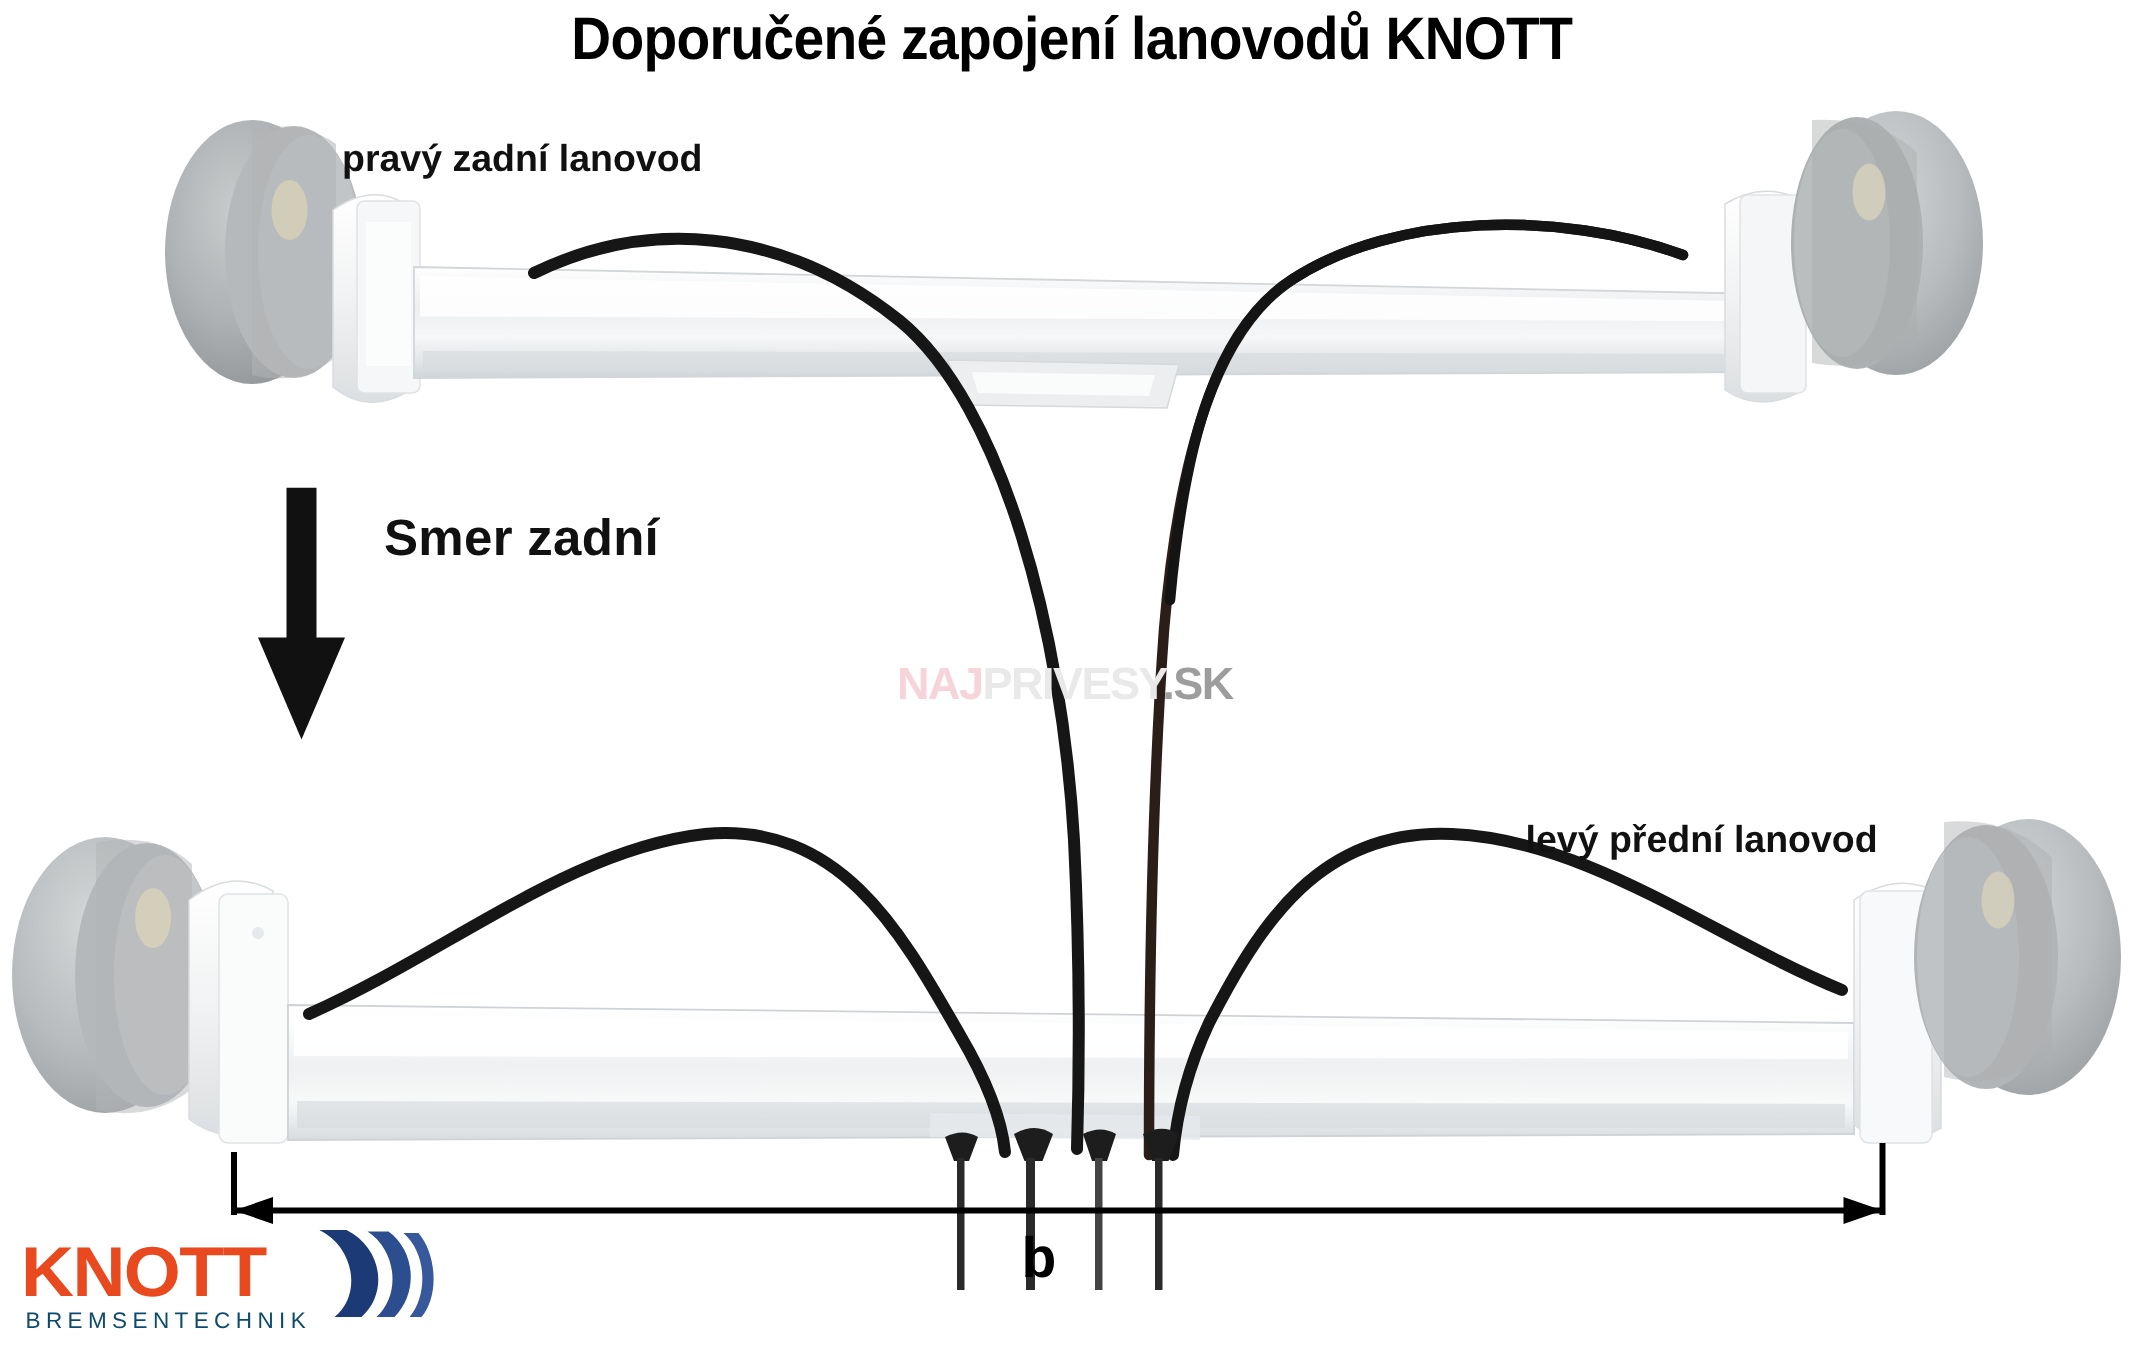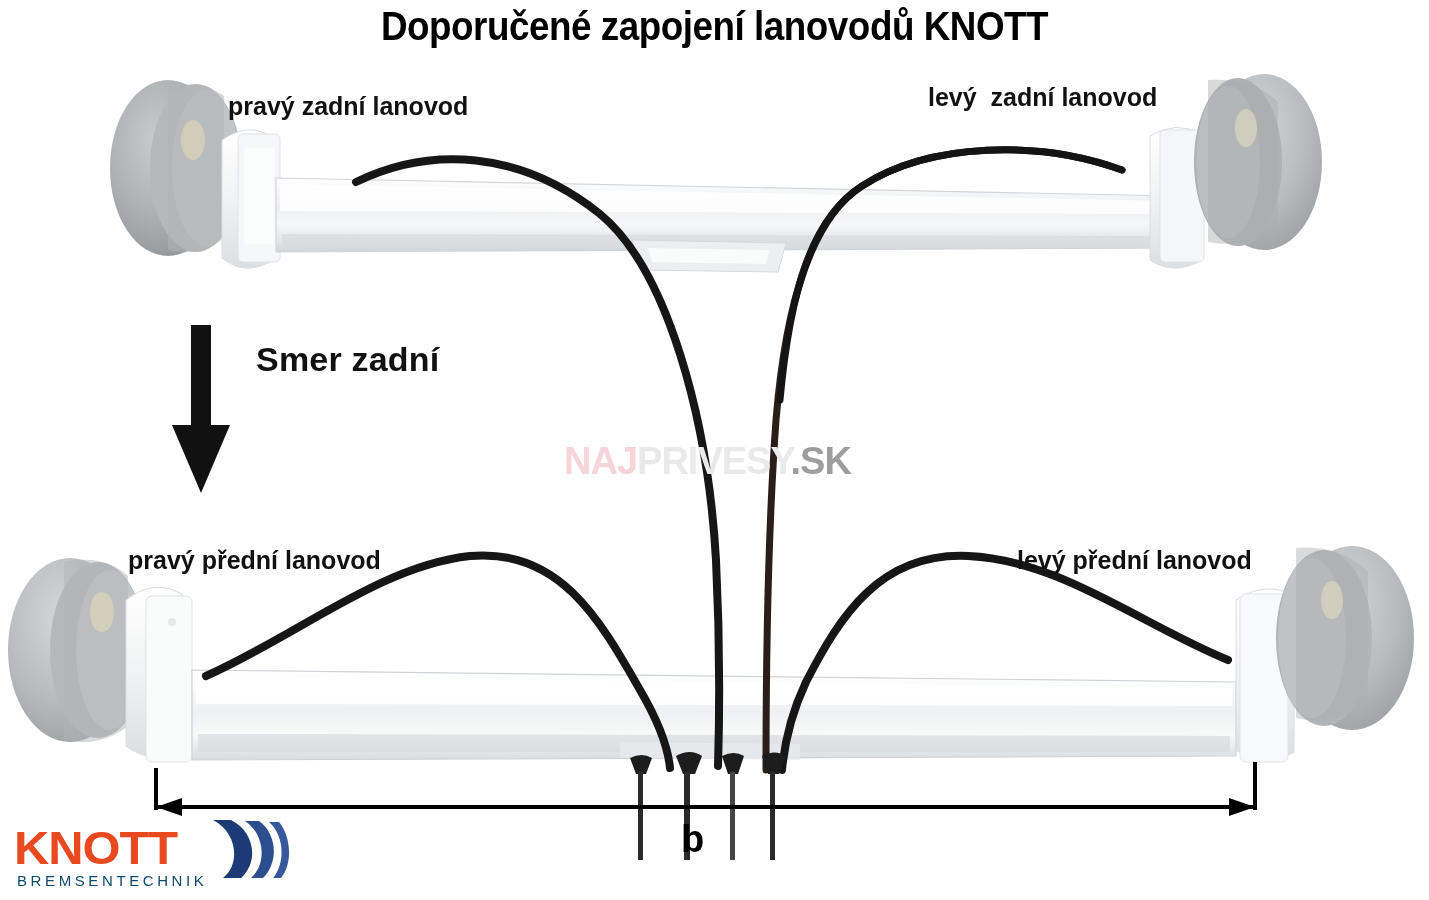--- a/index.html
+++ b/index.html
@@ -26,23 +26,23 @@
   .lbl.direction{left:256px;top:340px;font-size:34px;letter-spacing:.2px;}
 
   
   .dir-arrow{position:absolute;left:168px;top:325px;width:72px;height:170px;}
 
   
   .layer{position:absolute;left:0;top:0;width:1429px;height:900px;}
 
   
   .watermark{
-    position:absolute;left:564px;top:440px;
-    font-family:"Liberation Sans",sans-serif;
-    font-size:38px;font-weight:bold;letter-spacing:-1px;
+    position:absolute;left:598px;top:440px;
+    font-family:"Liberation Sans",sans-serif;
+    font-size:30px;font-weight:bold;letter-spacing:-1px;
     white-space:nowrap;z-index:6;pointer-events:none;
   }
   .wm-naj{color:#f6d4d9;}
   .wm-privesy{color:#e9e9e9;}
   .wm-sk{color:#9d9d9d;}
 
   
   .dim-b{
     position:absolute;left:681px;top:818px;
     font-family:"Liberation Sans",sans-serif;
@@ -216,22 +216,20 @@
       <polygon points="1255,807 1229,798 1229,816" fill="#000"></polygon>
     </g>
   </svg>
 
   <svg class="dir-arrow" viewBox="0 0 72 170" xmlns="http://www.w3.org/2000/svg">
     <rect x="23" y="0" width="20" height="108" fill="#111"></rect>
     <polygon points="4,100 62,100 33,168" fill="#111"></polygon>
   </svg>
 
   <div class="lbl rear-right">pravý zadní lanovod</div>
-  <div class="lbl rear-left">levý  zadní lanovod</div>
-  <div class="lbl front-right">pravý přední lanovod</div>
   <div class="lbl front-left">levý přední lanovod</div>
   <div class="lbl direction">Smer zadní</div>
 
   <div class="dim-b">b</div>
 
   <div class="watermark">
     <span class="wm-naj">NAJ</span><span class="wm-privesy">PRIVESY</span><span class="wm-sk">.SK</span>
   </div>
 
   <div class="logo">

